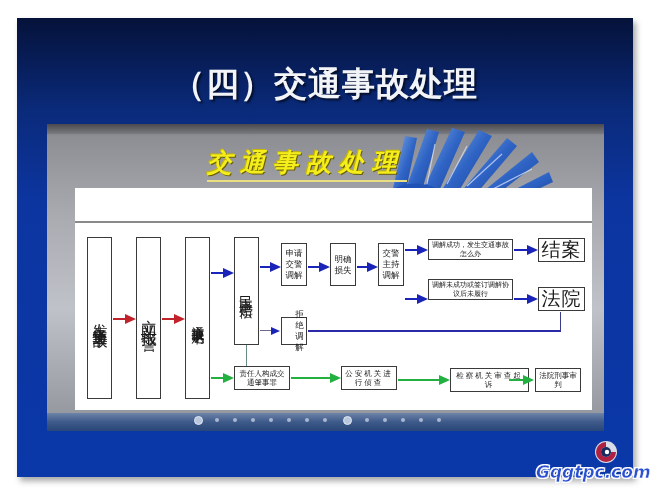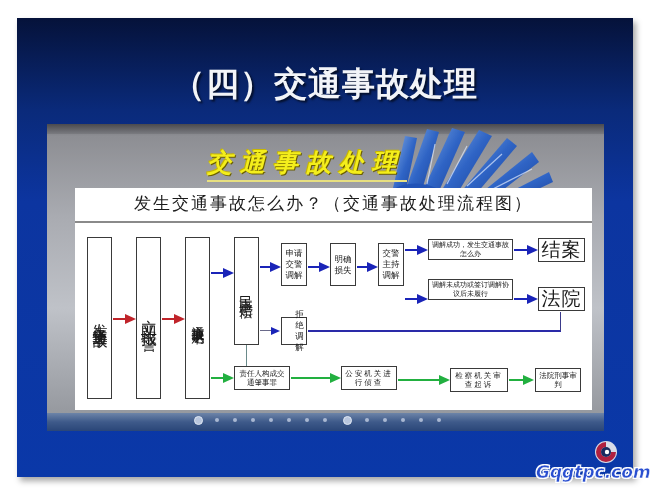--- a/index.html
+++ b/index.html
@@ -71,21 +71,20 @@
         <line x1="140" y1="22" x2="120" y2="60"></line>
         <line x1="175" y1="30" x2="140" y2="62"></line>
         <line x1="205" y1="45" x2="160" y2="68"></line>
       </g>
     </svg>
 
     <div class="banner">交通事故处理</div>
     <div class="banner-underline"></div>
 
     <div class="panel">
-      <div class="panel-heading">发生交通事故怎么办？（交通事故处理流程图）</div>
       <div class="panel-rule"></div>
 
       <div class="box vtext" style="left:12px;top:49px;width:25px;height:162px;">发生交通事故</div>
       <div class="box vtext" style="left:61px;top:49px;width:25px;height:162px;font-size:16px;letter-spacing:6px;">立即报警</div>
       <div class="box vtext" style="left:110px;top:49px;width:25px;height:162px;font-size:13px;letter-spacing:1px;">交通事故认定书</div>
       <div class="box vtext" style="left:159px;top:49px;width:25px;height:108px;font-size:14px;letter-spacing:3px;">民事赔偿</div>
 
       <div class="box small" style="left:206px;top:55px;width:26px;height:43px;">申请交警调解</div>
       <div class="box small" style="left:255px;top:55px;width:26px;height:43px;">明确损失</div>
       <div class="box small" style="left:303px;top:55px;width:26px;height:43px;">交警主持调解</div>
@@ -93,21 +92,21 @@
       <div class="box small" style="left:353px;top:51px;width:85px;height:21px;font-size:7px;line-height:9px;">调解成功，发生交通事故怎么办</div>
       <div class="box small" style="left:353px;top:91px;width:85px;height:21px;font-size:7px;line-height:9px;">调解未成功或签订调解协议后未履行</div>
 
       <div class="box big" style="left:463px;top:50px;width:47px;height:24px;">结案</div>
       <div class="box big" style="left:463px;top:99px;width:47px;height:24px;">法院</div>
 
       <div class="box small" style="left:206px;top:129px;width:26px;height:28px;padding-left:12px;">拒绝调解</div>
 
       <div class="box small" style="left:159px;top:178px;width:56px;height:24px;font-size:7.5px;line-height:9px;">责任人构成交通肇事罪</div>
       <div class="box small" style="left:266px;top:178px;width:56px;height:24px;font-size:7.5px;line-height:9px;letter-spacing:2px;">公安机关进行侦查</div>
-      <div class="box small" style="left:375px;top:180px;width:58px;height:24px;font-size:7.5px;line-height:9px;letter-spacing:2px;">检察机关审查起诉</div>
+      <div class="box small" style="left:375px;top:180px;width:79px;height:24px;font-size:7.5px;line-height:9px;letter-spacing:2px;">检察机关审查起诉</div>
       <div class="box small" style="left:460px;top:180px;width:46px;height:24px;font-size:7.5px;line-height:9px;">法院刑事审判</div>
 
       <div class="arrow" style="left:38px;top:131px;width:23px;">
         <div class="shaft" style="width:13px;background:#c0242a;"></div>
         <div class="head" style="left:12px;border-left:11px solid #c0242a;"></div>
       </div>
       <div class="arrow" style="left:87px;top:131px;width:23px;">
         <div class="shaft" style="width:13px;background:#c0242a;"></div>
         <div class="head" style="left:12px;border-left:11px solid #c0242a;"></div>
       </div>

